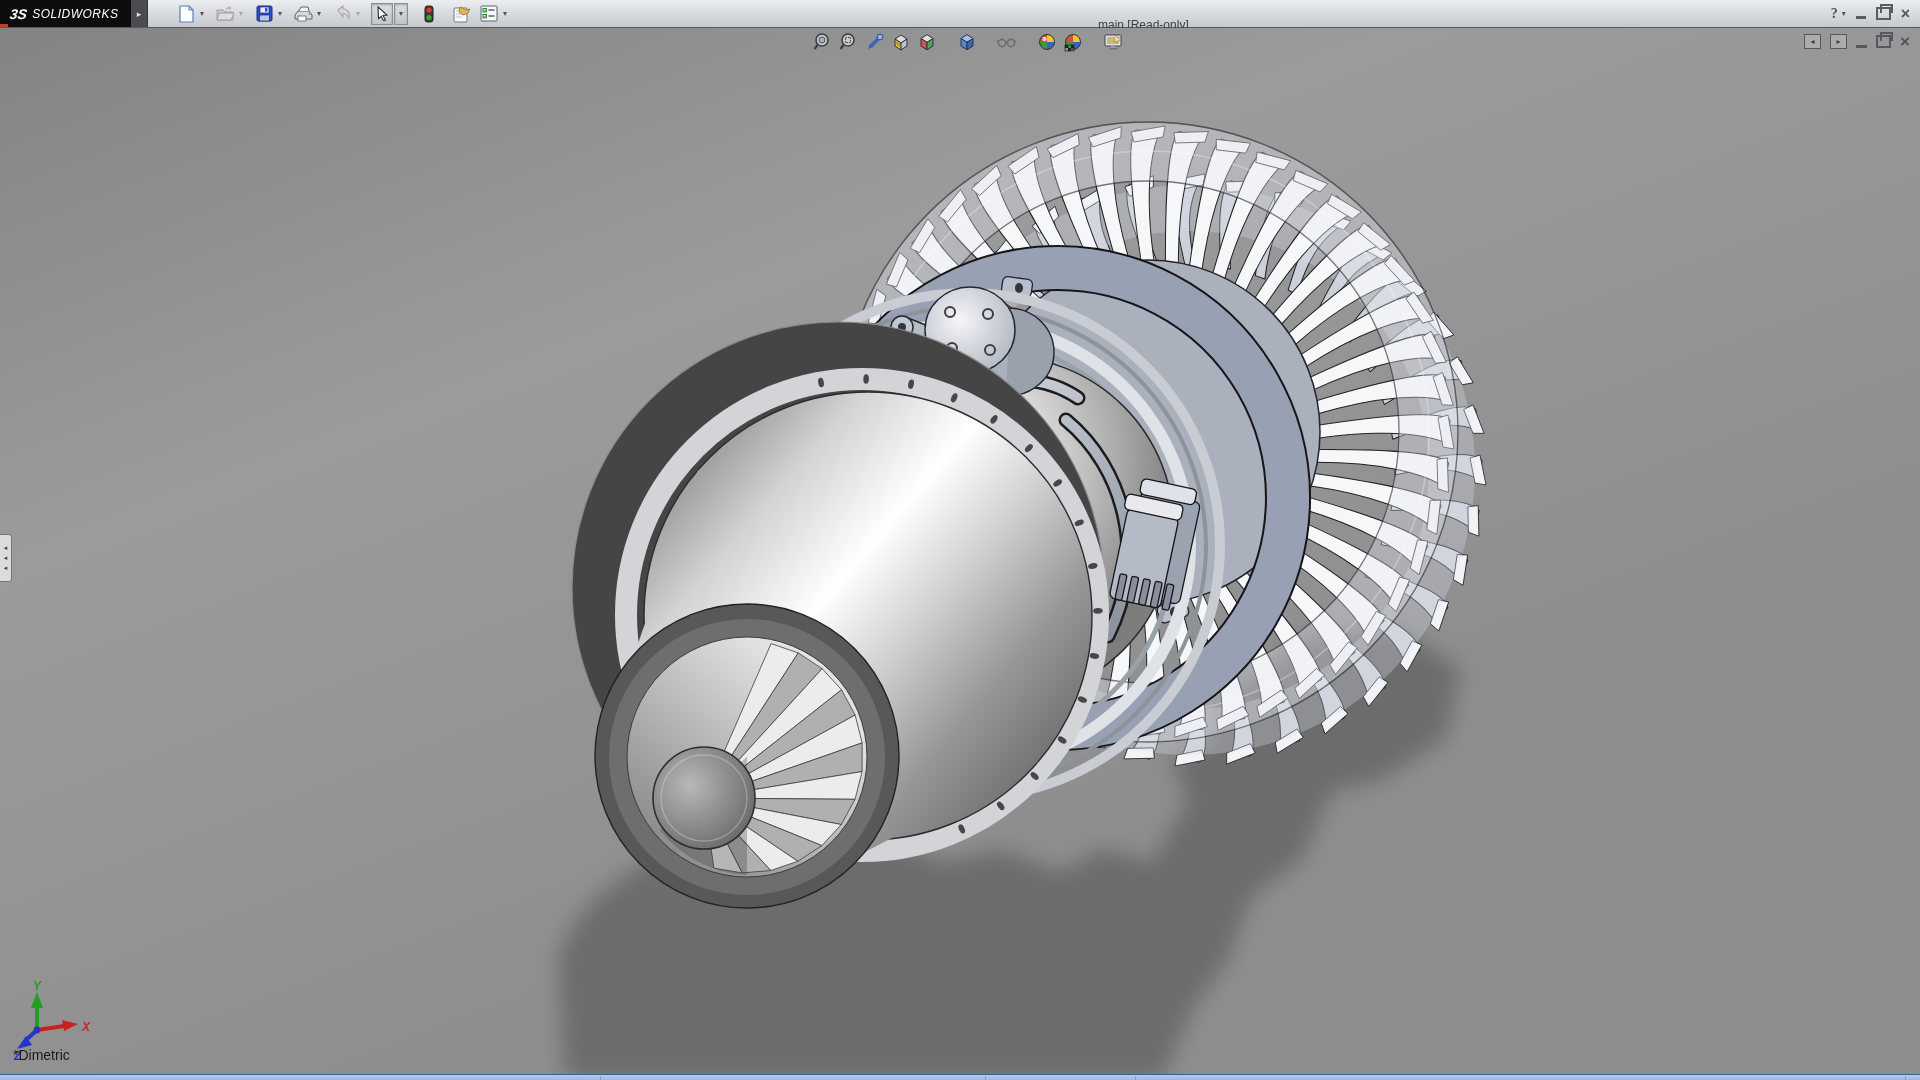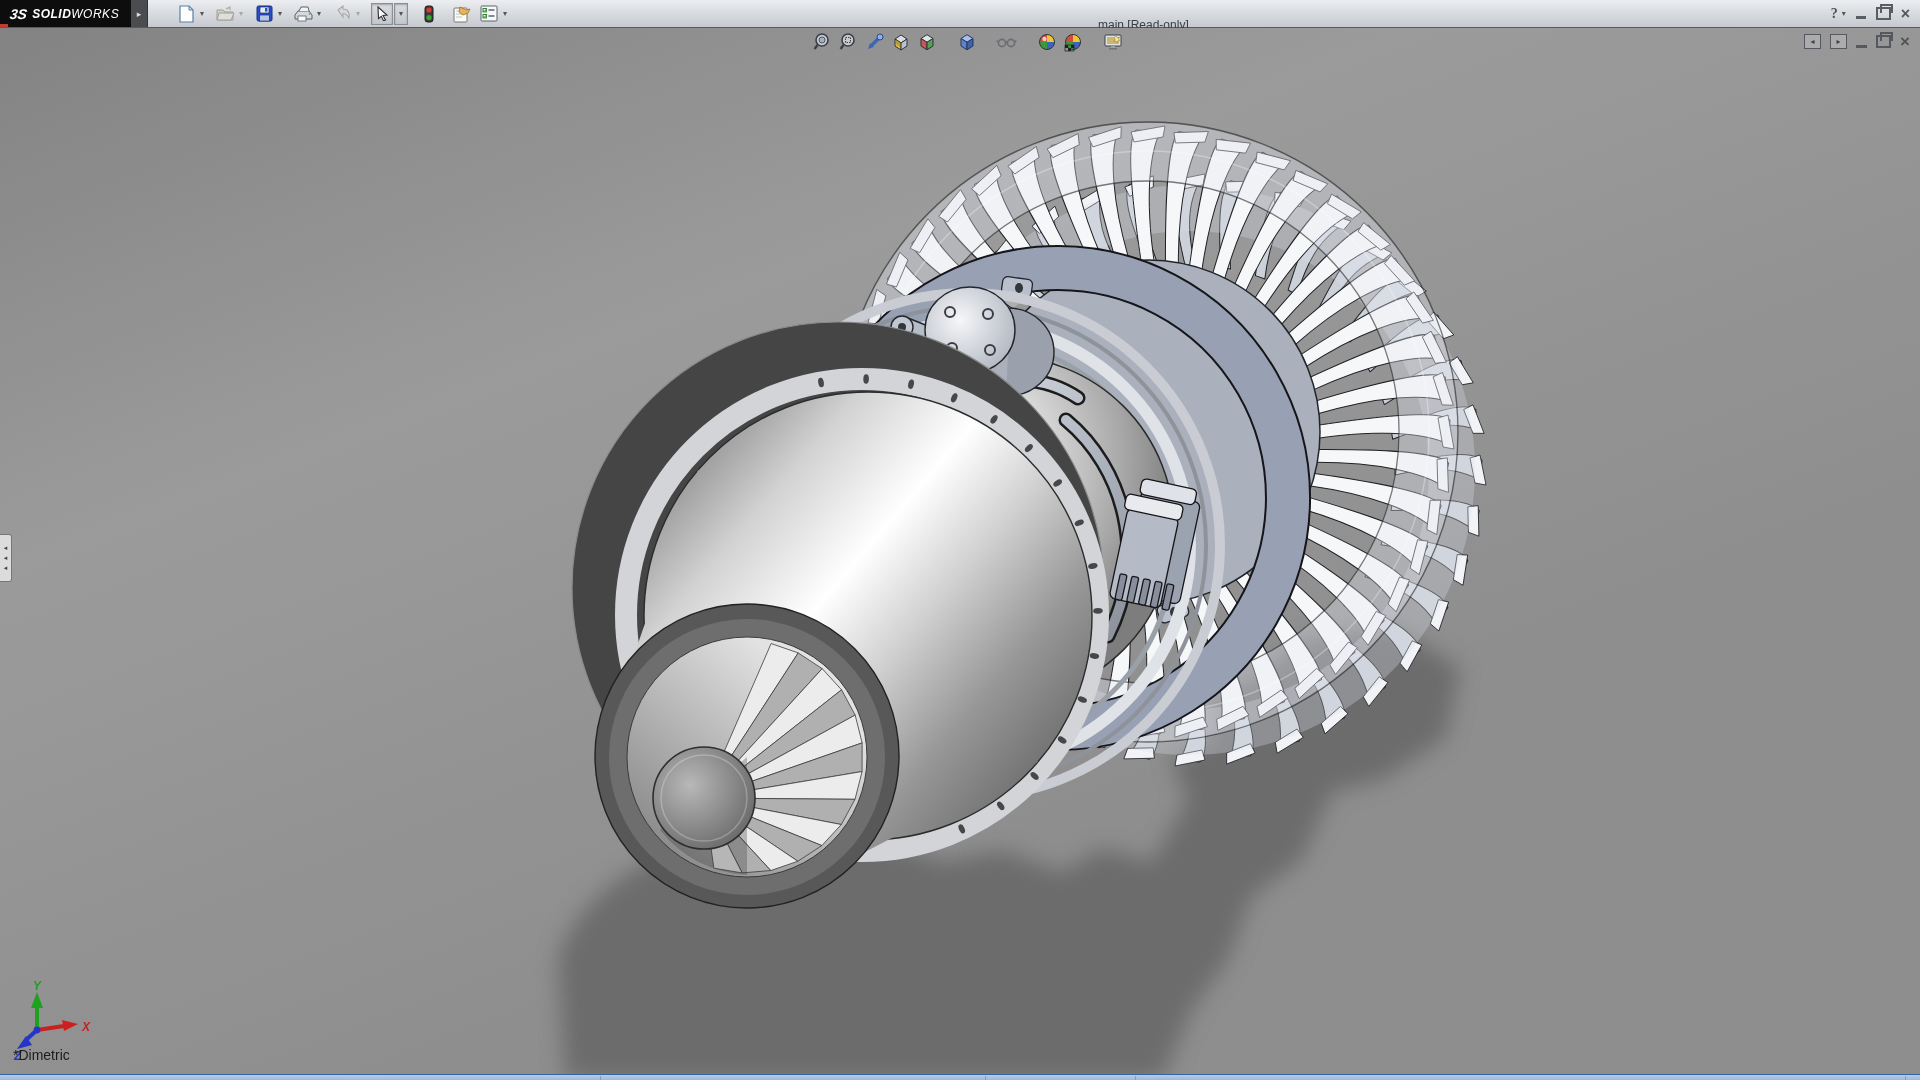--- a/index.html
+++ b/index.html
@@ -3,21 +3,21 @@
 <meta charset="utf-8">
 <style>
   html,body{margin:0;padding:0;width:1920px;height:1080px;overflow:hidden;
     font-family:"Liberation Sans", sans-serif; background:#8f8f8f;}
   .titlebar{position:absolute;left:0;top:0;width:1920px;height:27px;
     background:linear-gradient(#eceef1,#d4d7db 60%,#c6cacf);border-bottom:1px solid #5a5a5a;}
   .logo-block{position:absolute;left:0;top:0;height:27px;width:131px;background:#0d0d0d;
     display:flex;align-items:center;padding-left:10px;box-sizing:border-box;color:#fff;}
   .logo-mark{font-weight:bold;font-style:italic;font-size:14px;margin-right:5px;transform:skewX(-8deg);display:inline-block;}
   .logo-text{font-size:12px;letter-spacing:.5px;font-style:italic;}
-  .logo-text b{font-weight:bold;}
+  .logo-text b{font-weight:normal;}
   .logo-accent{position:absolute;left:0;bottom:0;width:8px;height:3px;background:#c23b2e;}
   .logo-tab{position:absolute;left:131px;top:0;height:27px;width:16px;background:#4a4c4f;
     color:#ddd;display:flex;align-items:center;justify-content:center;font-size:9px;border-right:1px solid #333;}
   .tb-icons{position:absolute;left:176px;top:0;height:27px;display:flex;align-items:center;}
   .tbi{width:20px;height:20px;display:flex;align-items:center;justify-content:center;}
   .dd{width:12px;height:20px;color:#555;font-size:8px;display:flex;align-items:center;justify-content:center;margin-right:7px;}
   .dd.gray{color:#a7a7a7;}
   .sunken{border:1px solid #8a8f96;background:linear-gradient(#dadde1,#c3c7cc);box-shadow:inset 0 1px 2px rgba(0,0,0,.25);}
   .title-text{position:absolute;left:1098px;top:6px;font-size:12px;color:#3a3f47;margin-top:12px;}
   .win-controls{position:absolute;right:10px;top:0;height:27px;display:flex;align-items:center;gap:10px;color:#4c4f55;}

